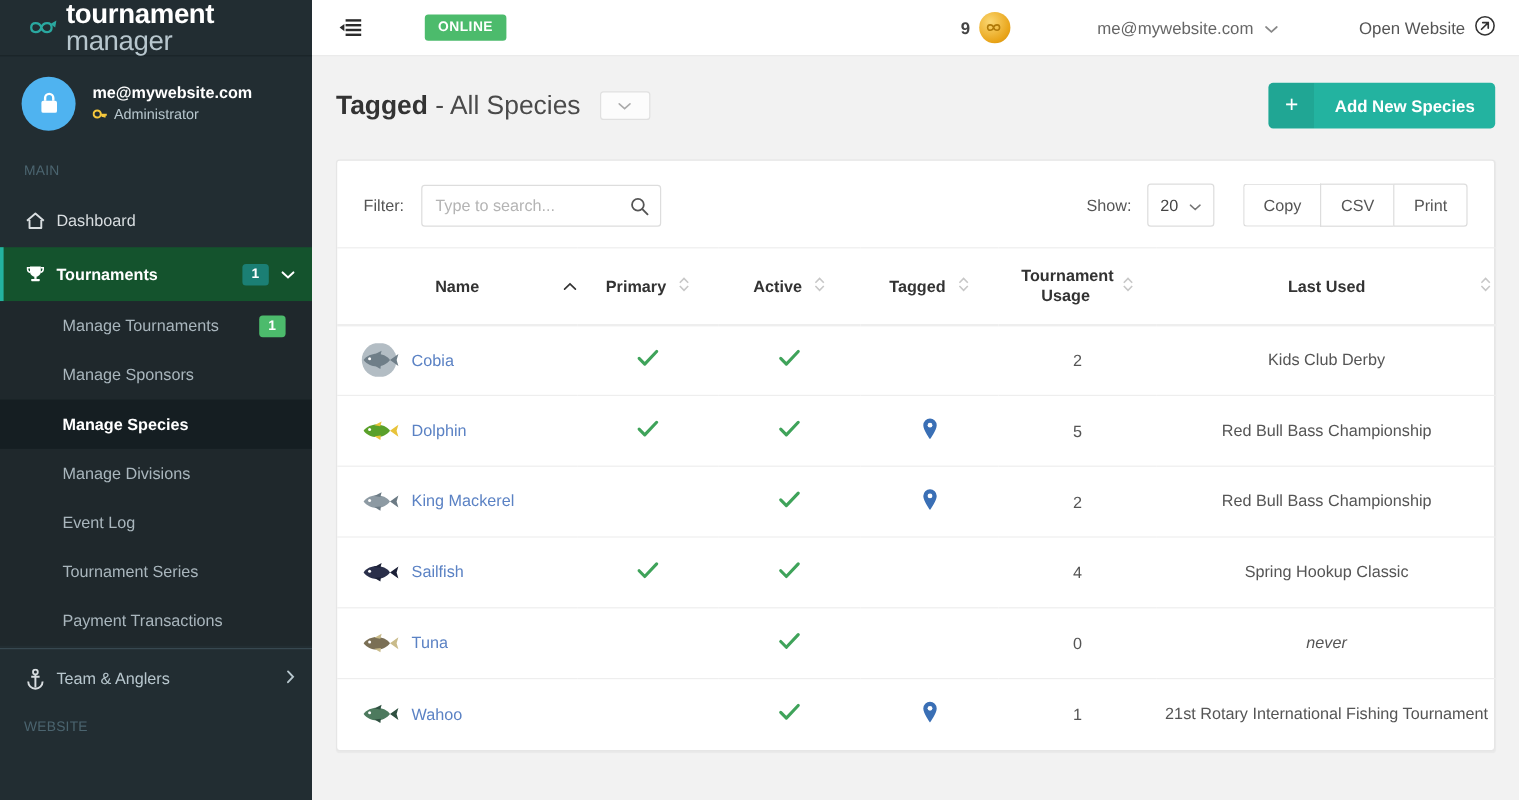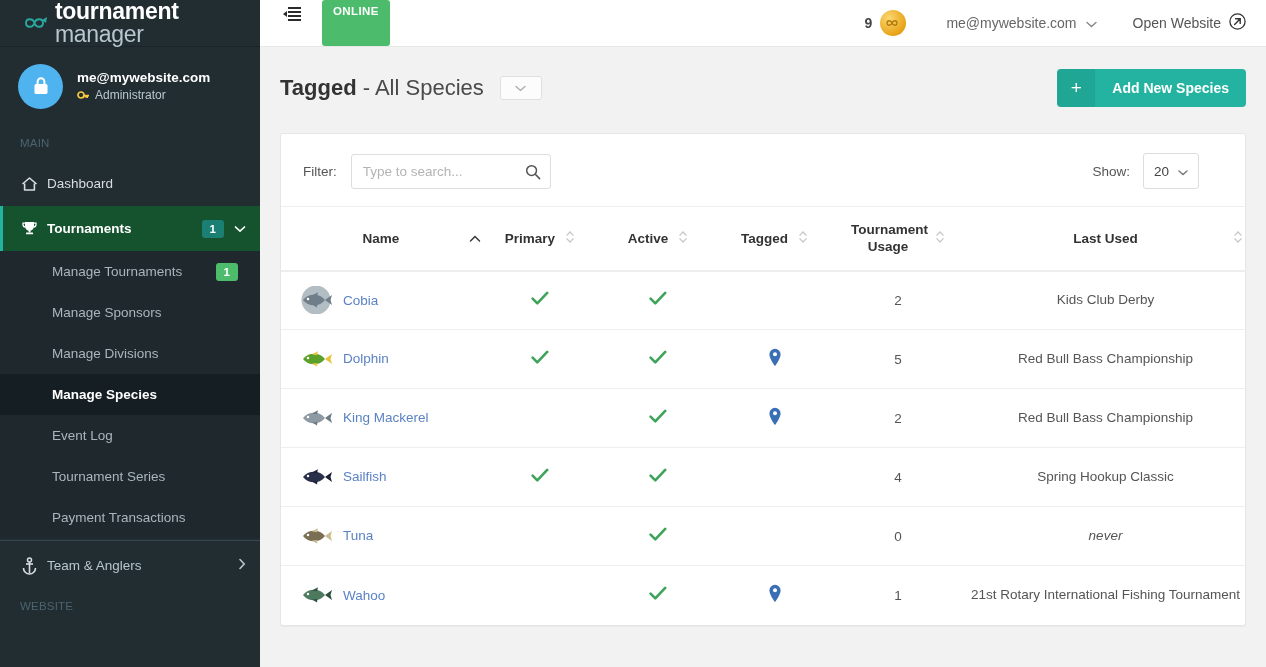--- a/index.html
+++ b/index.html
@@ -81,22 +81,23 @@
     color: #a9b6bd; font-size: 13.5px; cursor: pointer;
   }
   .sub-item.current { background: #151e22; color: #ffffff; font-weight: bold; }
   .nav-divider { height: 1px; background: #374850; margin: 2px 0; }
 
   
   .main { flex: 1; height: 667px; background: #f2f2f2; overflow: hidden; }
   .topbar {
     height: 47px; background: #ffffff;
     border-bottom: 1px solid #e7e7e7;
-    display: flex; 
+    display: flex; align-items: center;
     padding: 0 20px 0 18px;
+    gap: 32px;
   }
   .sidebar-toggle { width: 28px; height: 28px; display: flex; align-items: center; justify-content: center; cursor: pointer; margin-right: 16px; }
   .online-badge {
     background: #4cbb6c; color: #ffffff;
     font-size: 11.5px; font-weight: bold;
     padding: 5px 11px; border-radius: 3px;
     letter-spacing: 0.4px;
   }
   .topbar-spacer { flex: 1; }
   .coin-group { display: flex; align-items: center; gap: 8px; margin-right: 40px; cursor: pointer; }
@@ -275,25 +276,25 @@
     </div>
 
     <div class="sub-nav">
       <div class="sub-item">
         <span>Manage Tournaments</span>
         <span class="badge-green">1</span>
       </div>
       <div class="sub-item">
         <span>Manage Sponsors</span>
       </div>
+      <div class="sub-item current">
+        <span>Manage Species</span>
+      </div>
       <div class="sub-item">
         <span>Manage Divisions</span>
-      </div>
-      <div class="sub-item current">
-        <span>Manage Species</span>
       </div>
       <div class="sub-item">
         <span>Event Log</span>
       </div>
       <div class="sub-item">
         <span>Tournament Series</span>
       </div>
       <div class="sub-item">
         <span>Payment Transactions</span>
       </div>
@@ -401,20 +402,25 @@
           <span class="show-label">Show:</span>
           <span class="show-select">
             <span>20</span>
             <span>
               <svg width="10" height="6" viewBox="0 0 10 6">
                   <path d="M1 1 L5 4.6 L9 1" fill="none" stroke="#777" stroke-width="1.3" stroke-linecap="round"></path>
                 </svg>
             </span>
           </span>
 
+          <span class="btn-group">
+            <button>Copy</button>
+            <button>CSV</button>
+            <button>Print</button>
+          </span>
         </div>
 
         <table>
           <colgroup>
             <col style="width:200px">
               <col style="width:118px">
               <col style="width:118px">
             <col style="width:115px">
               <col style="width:132px">
               <col style="width:283px">

